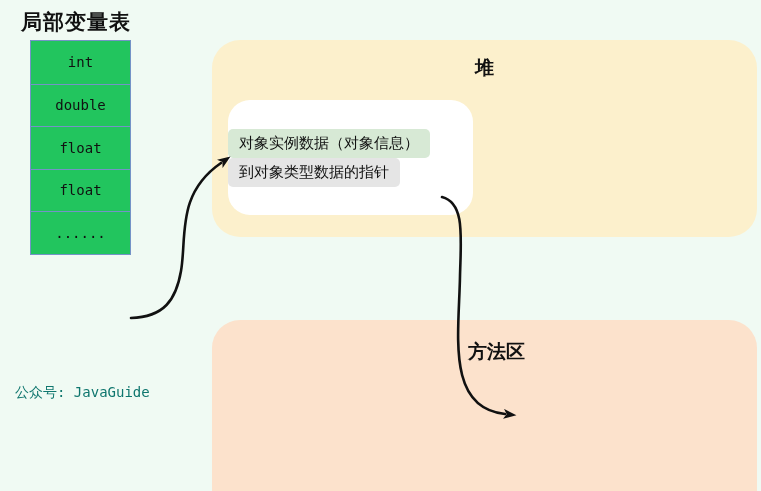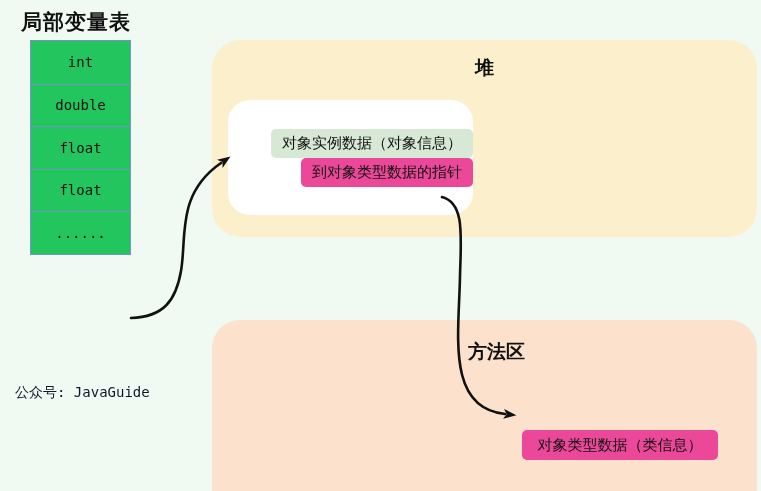--- a/index.html
+++ b/index.html
@@ -56,31 +56,31 @@
   .heap-region .region-label { top: 15px; }
 
   .object-box {
     position: absolute;
     left: 16px; top: 60px;
     width: 245px; height: 115px;
     background: #ffffff;
     border-radius: 22px;
     display: flex;
     flex-direction: column;
-    align-items: flex-end;
+    align-items: flex-start;
     justify-content: center;
   }
   .chip {
     padding: 5px 11px;
     font-size: 15px;
     border-radius: 5px;
     white-space: nowrap;
   }
   .chip-green { background: #d7e9d5; }
-  .chip-blue  { background: #ec4899; }
+  .chip-blue  { background: #e5e5e5; }
 
   
   .method-area-region {
     left: 212px; top: 288px;
     width: 545px; height: 200px;
     background: #fce2cc;
     border-radius: 28px;
     margin-top: 32px;
   }
   .method-area-region .region-label { top: 19px; padding-left: 24px; }
@@ -92,21 +92,21 @@
     align-items: center;
     justify-content: center;
   }
 
   
   .watermark {
     left: 10px; top: 382px;
     font-family: "DejaVu Sans Mono", monospace;
     font-size: 14px;
     line-height: 21px;
-    color: #0f172a;
+    color: #0f766e;
   }
   .watermark .line1 { padding-left: 5px; }
 
   
   svg.arrows {
     position: absolute;
     left: 0; top: 0;
     width: 761px; height: 491px;
     pointer-events: none;
   }
@@ -127,21 +127,20 @@
 <div class="abs heap-region">
   <div class="region-label">堆</div>
   <div class="object-box">
     <div class="chip chip-green">对象实例数据（对象信息）</div>
     <div class="chip chip-blue">到对象类型数据的指针</div>
   </div>
 </div>
 
 <div class="abs method-area-region">
   <div class="region-label">方法区</div>
-  <div class="chip chip-blue class-data-chip">对象类型数据（类信息）</div>
 </div>
 
 <div class="abs watermark">
   <div class="line1">公众号: JavaGuide</div>
 </div>
 
 <svg class="arrows" viewBox="0 0 761 491" xmlns="http://www.w3.org/2000/svg">
   <defs>
     <marker id="arrowhead" markerWidth="14" markerHeight="11" refX="1.5" refY="5" orient="auto" markerUnits="userSpaceOnUse">
       <path d="M0,0 L13,5 L0,10 L3.2,5 Z" fill="#111111"></path>

